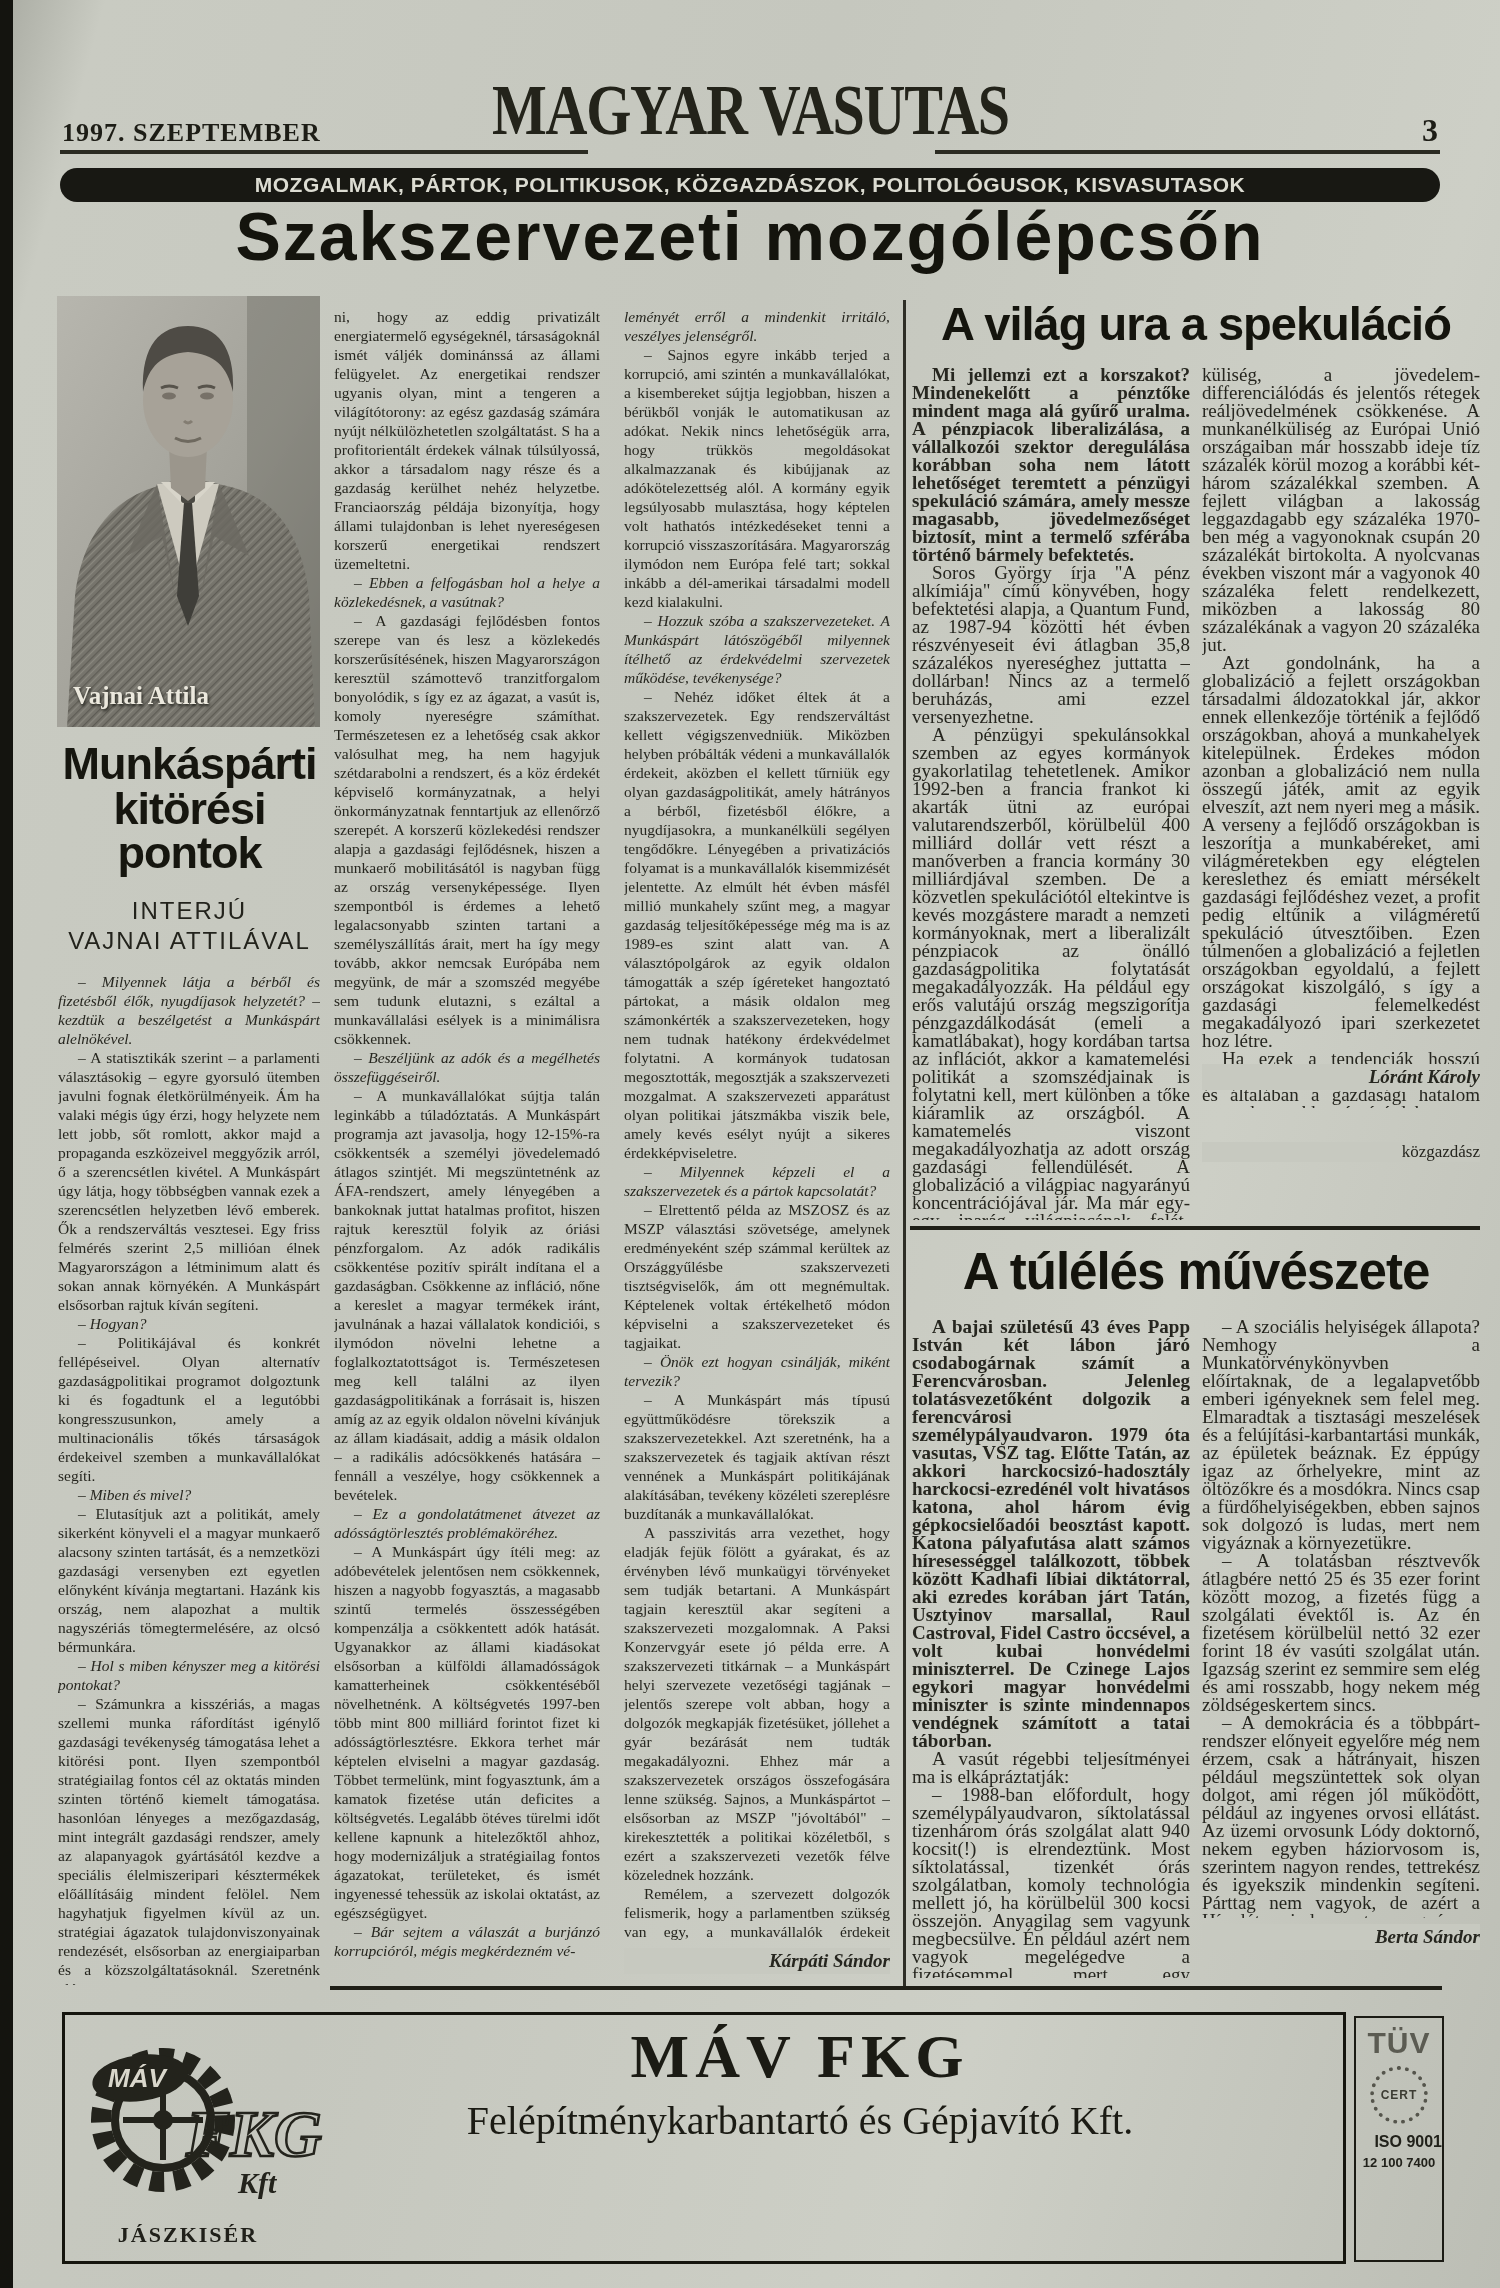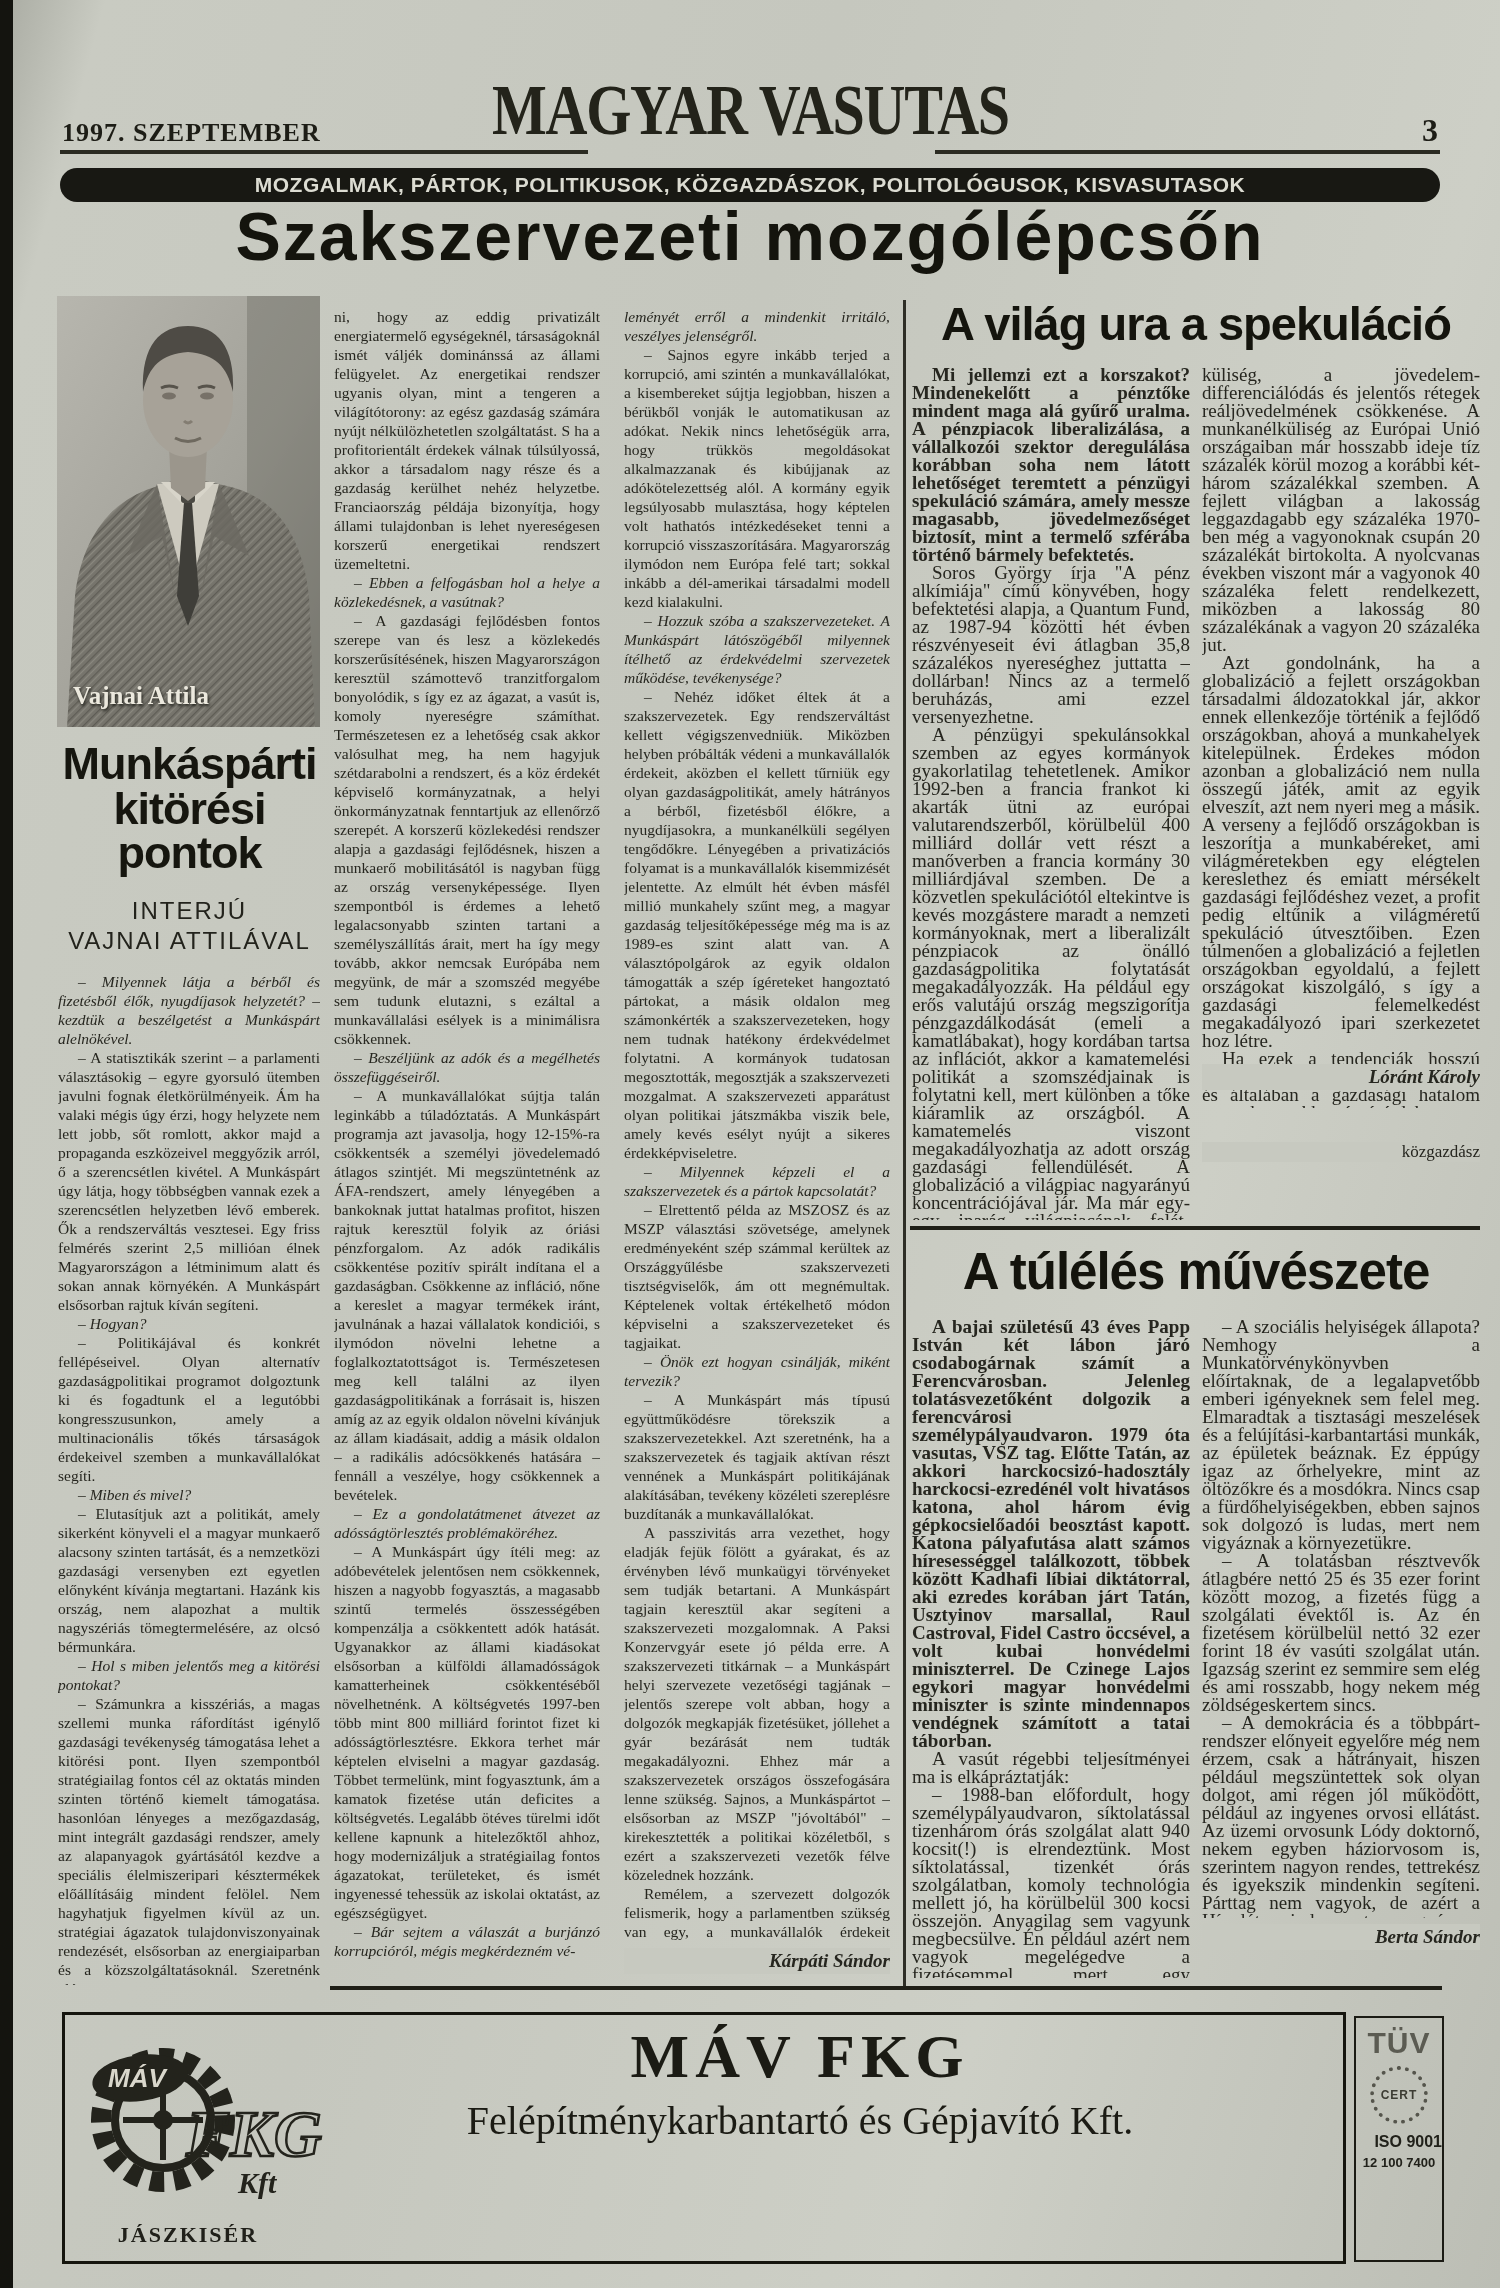--- a/index.html
+++ b/index.html
@@ -140,21 +140,21 @@
     <div>VAJNAI ATTILÁVAL</div>
   </div>
 
   <div class="body-col int-col col1">
       <p class="q">– Milyennek látja a bérből és fizetésből élők, nyugdíjasok helyzetét? – kezdtük a beszélgetést a Munkáspárt alelnökével.</p>
       <p class="a">– A statisztikák szerint – a parlamenti választásokig – egyre gyorsuló ütemben javulni fognak életkörülményeik. Ám ha valaki mégis úgy érzi, hogy helyzete nem lett jobb, sőt romlott, akkor majd a propaganda eszközeivel meggyőzik arról, ő a szerencsétlen kivétel. A Munkáspárt úgy látja, hogy többségben vannak ezek a szerencsétlen helyzetben lévő emberek. Ők a rendszerváltás vesztesei. Egy friss felmérés szerint 2,5 millióan élnek Magyarországon a létminimum alatt és sokan annak környékén. A Munkáspárt elsősorban rajtuk kíván segíteni.</p>
       <p class="q">– Hogyan?</p>
       <p class="a">– Politikájával és konkrét fellépéseivel. Olyan alternatív gazdaságpolitikai programot dolgoztunk ki és fogadtunk el a legutóbbi kongresszusunkon, amely a multinacionális tőkés társaságok érdekeivel szemben a munkavállalókat segíti.</p>
       <p class="q">– Miben és mivel?</p>
       <p class="a">– Elutasítjuk azt a politikát, amely sikerként könyveli el a magyar munkaerő alacsony szinten tartását, és a nemzetközi gazdasági versenyben ezt egyetlen előnyként kívánja megtartani. Hazánk kis ország, nem alapozhat a multik nagyszériás tömegtermelésére, az olcsó bérmunkára.</p>
-      <p class="q">– Hol s miben jelentős meg a kitörési pontokat?</p>
+      <p class="q">– Hol s miben kényszer meg a kitörési pontokat?</p>
       <p class="a">– Számunkra a kisszériás, a magas szellemi munka ráfordítást igénylő gazdasági tevékenység támogatása lehet a kitörési pont. Ilyen szempontból stratégiailag fontos cél az oktatás minden szinten történő kiemelt támogatása. hasonlóan lényeges a mezőgazdaság, mint integrált gazdasági rendszer, amely az alapanyagok gyártásától kezdve a speciális élelmiszeripari késztermékek előállításáig mindent felölel. Nem hagyhatjuk figyelmen kívül az un. stratégiai ágazatok tulajdonviszonyainak rendezését, elsősorban az energiaiparban és a közszolgáltatásoknál. Szeretnénk elér-</p>
     </div>
   <div class="body-col int-col col2">
       <p class="a cont">ni, hogy az eddig privatizált energiatermelő egységeknél, társaságoknál ismét váljék dominánssá az állami felügyelet. Az energetikai rendszer ugyanis olyan, mint a tengeren a világítótorony: az egész gazdaság számára nyújt nélkülözhetetlen szolgáltatást. S ha a profitorientált érdekek válnak túlsúlyossá, akkor a társadalom nagy része és a gazdaság kerülhet nehéz helyzetbe. Franciaország példája bizonyítja, hogy állami tulajdonban is lehet nyereségesen korszerű energetikai rendszert üzemeltetni.</p>
       <p class="q">– Ebben a felfogásban hol a helye a közlekedésnek, a vasútnak?</p>
       <p class="a">– A gazdasági fejlődésben fontos szerepe van és lesz a közlekedés korszerűsítésének, hiszen Magyarországon keresztül számottevő tranzitforgalom bonyolódik, s így ez az ágazat, a vasút is, komoly nyereségre számíthat. Természetesen ez a lehetőség csak akkor valósulhat meg, ha nem hagyjuk szétdarabolni a rendszert, és a köz érdekét képviselő kormányzatnak, a helyi önkormányzatnak fenntartjuk az ellenőrző szerepét. A korszerű közlekedési rendszer alapja a gazdasági fejlődésnek, hiszen a munkaerő mobilitásától is nagyban függ az ország versenyképessége. Ilyen szempontból is érdemes a lehető legalacsonyabb szinten tartani a személyszállítás árait, mert ha így megy tovább, akkor nemcsak Európába nem megyünk, de már a szomszéd megyébe sem tudunk elutazni, s ezáltal a munkavállalási esélyek is a minimálisra csökkennek.</p>
       <p class="q">– Beszéljünk az adók és a megélhetés összefüggéseiről.</p>
       <p class="a">– A munkavállalókat sújtja talán leginkább a túladóztatás. A Munkáspárt programja azt javasolja, hogy 12-15%-ra csökkentsék a személyi jövedelemadó átlagos szintjét. Mi megszüntetnénk az ÁFA-rendszert, amely lényegében a bankoknak juttat hatalmas profitot, hiszen rajtuk keresztül folyik az óriási pénzforgalom. Az adók radikális csökkentése pozitív spirált indítana el a gazdaságban. Csökkenne az infláció, nőne a kereslet a magyar termékek iránt, javulnának a hazai vállalatok kondiciói, s ilymódon növelni lehetne a foglalkoztatottságot is. Természetesen meg kell találni az ilyen gazdaságpolitikának a forrásait is, hiszen amíg az az egyik oldalon növelni kívánjuk az állam kiadásait, addig a másik oldalon – a radikális adócsökkenés hatására – fennáll a veszélye, hogy csökkennek a bevételek.</p>
       <p class="q">– Ez a gondolatátmenet átvezet az adósságtörlesztés problémaköréhez.</p>
       <p class="a">– A Munkáspárt úgy ítéli meg: az adóbevételek jelentősen nem csökkennek, hiszen a nagyobb fogyasztás, a magasabb szintű termelés összességében kompenzálja a csökkentett adók hatását. Ugyanakkor az állami kiadásokat elsősorban a külföldi államadósságok kamatterheinek csökkentéséből növelhetnénk. A költségvetés 1997-ben több mint 800 milliárd forintot fizet ki adósságtörlesztésre. Ekkora terhet már képtelen elviselni a magyar gazdaság. Többet termelünk, mint fogyasztunk, ám a kamatok fizetése után deficites a költségvetés. Legalább ötéves türelmi időt kellene kapnunk a hitelezőktől ahhoz, hogy modernizáljuk a stratégiailag fontos ágazatokat, területeket, és ismét ingyenessé tehessük az iskolai oktatást, az egészségügyet.</p>

